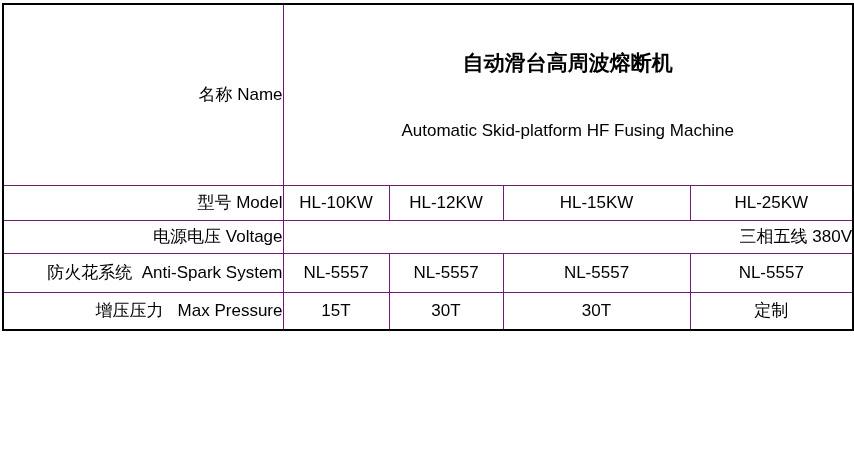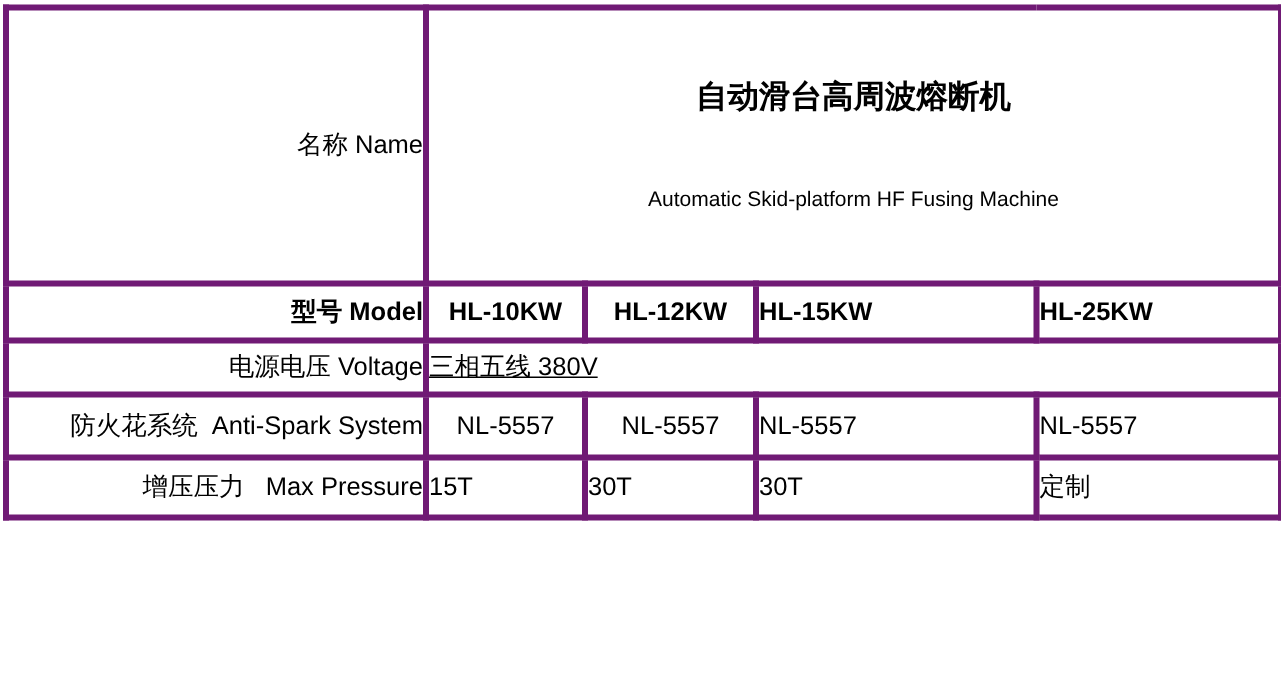--- a/index.html
+++ b/index.html
@@ -20,54 +20,54 @@
   }
   table.spec {
     position: absolute;
     left: 2px; top: 3px;
     width: 850px;
     border-collapse: collapse;
     table-layout: fixed;
     border: 2px solid #000000;
   }
   table.spec td {
-    border: 4px solid #701a75;
+    border: 1px solid #701a75;
     font-size: 17px;
     line-height: 22px;
     white-space: pre-wrap;
     overflow: hidden;
     padding: 0;
     vertical-align: middle;
   }
   
   tr.r1  td { height: 60px; }
-  tr.r2  td { height: 34px; font-weight: bold; }
+  tr.r2  td { height: 34px; }
   tr.r3  td { height: 32px; }
   tr.r4  td { height: 32px; }
   tr.r5  td { height: 32px; }
   tr.r6  td { height: 34px; }
   tr.r7  td { height: 39px; }
   tr.r8  td { height: 38px; }
   tr.r9  td { height: 36px; }
   
   td.lab { text-align: right; padding-left: 5px; }
   td.c   { text-align: center; }
   td.cc  { text-align: center; padding-right: 42px; }
   td.l   { text-align: left; padding-left: 4px; }
-  td.li  { text-align: left; padding-left: 15px; }
+  td.li  { text-align: center; padding-left: 15px; }
   td.m-title { text-align: center; padding-right: 85px; }
-  td.m-volt  { text-align: left; padding-right: 128px; text-decoration: underline; }
+  td.m-volt  { text-align: right; padding-right: 128px; }
   td.m-freq  { text-align: center; padding-right: 152px; }
   .title-cn {
     font-weight: bold;
     font-size: 21px;
     line-height: 27px;
   }
   .title-en {
-    font-size: 14px;
+    font-size: 17px;
     line-height: 21px;
   }
 </style>
 </head>
 <body>
 
 <div class="sheet">
   <table class="spec">
     <colgroup>
       <col style="width:280px">

